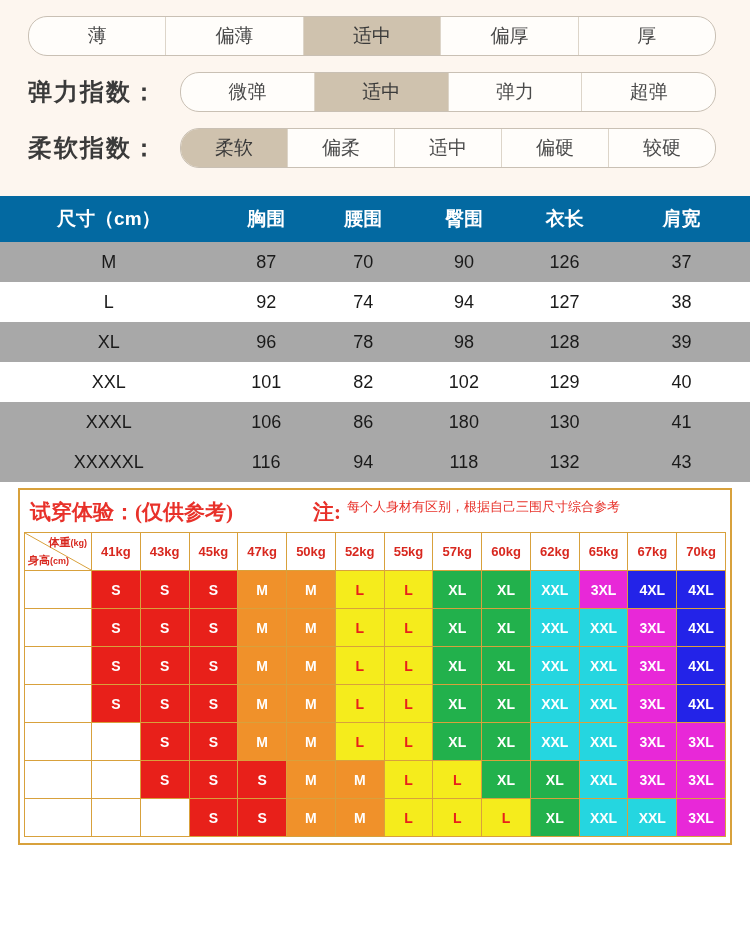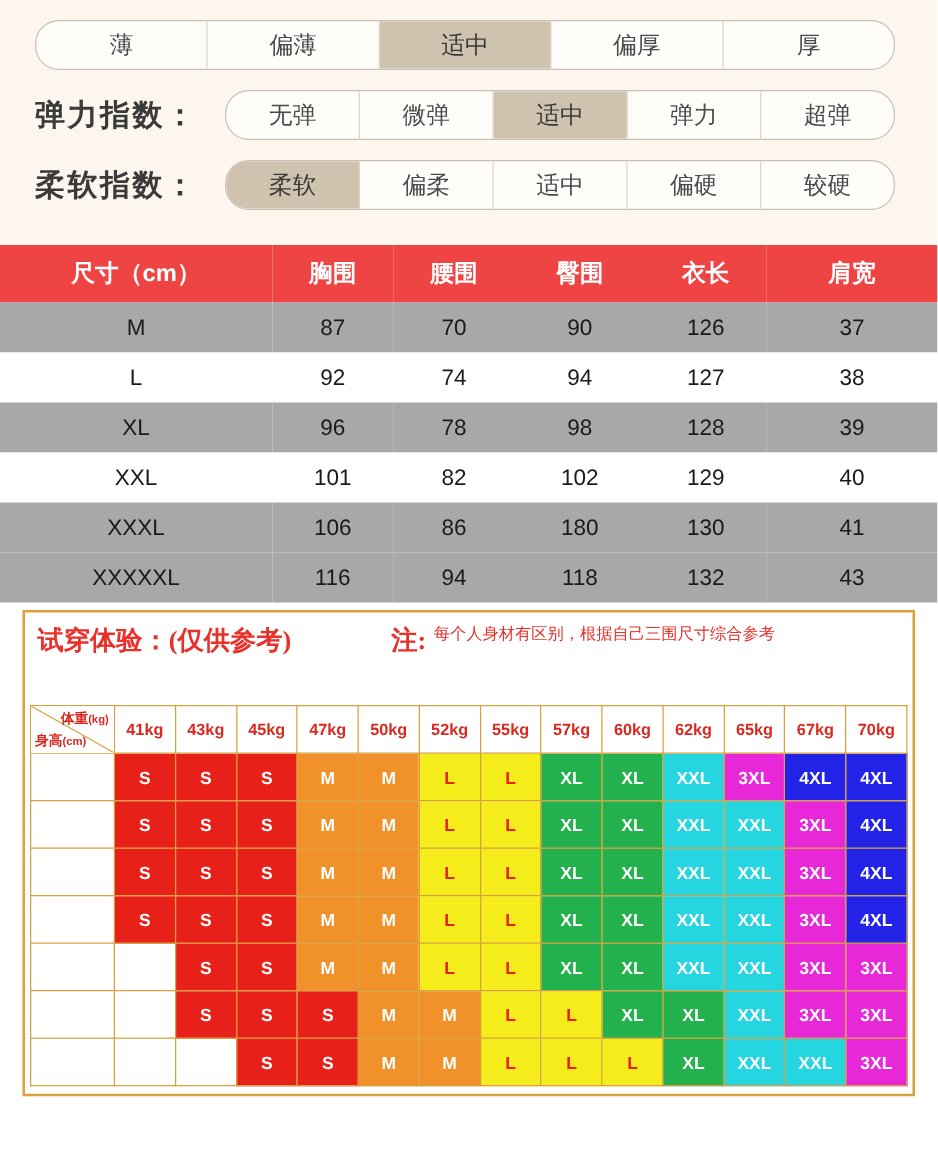--- a/index.html
+++ b/index.html
@@ -68,21 +68,21 @@
     color: #3a3a3a;
   }
 
   
   .size-table {
     width: 100%;
     border-collapse: collapse;
     table-layout: fixed;
   }
   .size-table th {
-    background: #ef4444;
+    background: #0369a1;
     color: #ffffff;
     font-size: 19px;
     font-weight: bold;
     height: 44px;
     font-family: "Liberation Sans", sans-serif;
     text-align: center;
   }
   .size-table td {
     text-align: center;
     font-size: 18px;
@@ -133,21 +133,20 @@
   .fit-note-text {
     font-size: 13px;
     color: #e8312a;
     line-height: 17px;
     max-width: 280px;
   }
   .fit-table {
     border-collapse: collapse;
     table-layout: fixed;
     width: 100%;
-    margin-top: 32px;
   }
   .fit-table td, .fit-table th {
     border: 1px solid #d8a13c;
     text-align: center;
     font-size: 14px;
     font-weight: bold;
     height: 37px;
     padding: 0;
     color: #ffffff;
   }
@@ -193,21 +192,20 @@
           <div class="index-opt">薄</div>
           <div class="index-opt">偏薄</div>
           <div class="index-opt active">适中</div>
           <div class="index-opt">偏厚</div>
           <div class="index-opt">厚</div>
         </div>
       </div>
       <div class="index-row">
         <div class="index-label">弹力指数：</div>
         <div class="index-bar">
-          <div class="index-opt">无弹</div>
           <div class="index-opt">微弹</div>
           <div class="index-opt active">适中</div>
           <div class="index-opt">弹力</div>
           <div class="index-opt">超弹</div>
         </div>
       </div>
       <div class="index-row">
         <div class="index-label">柔软指数：</div>
         <div class="index-bar">
           <div class="index-opt active">柔软</div>

